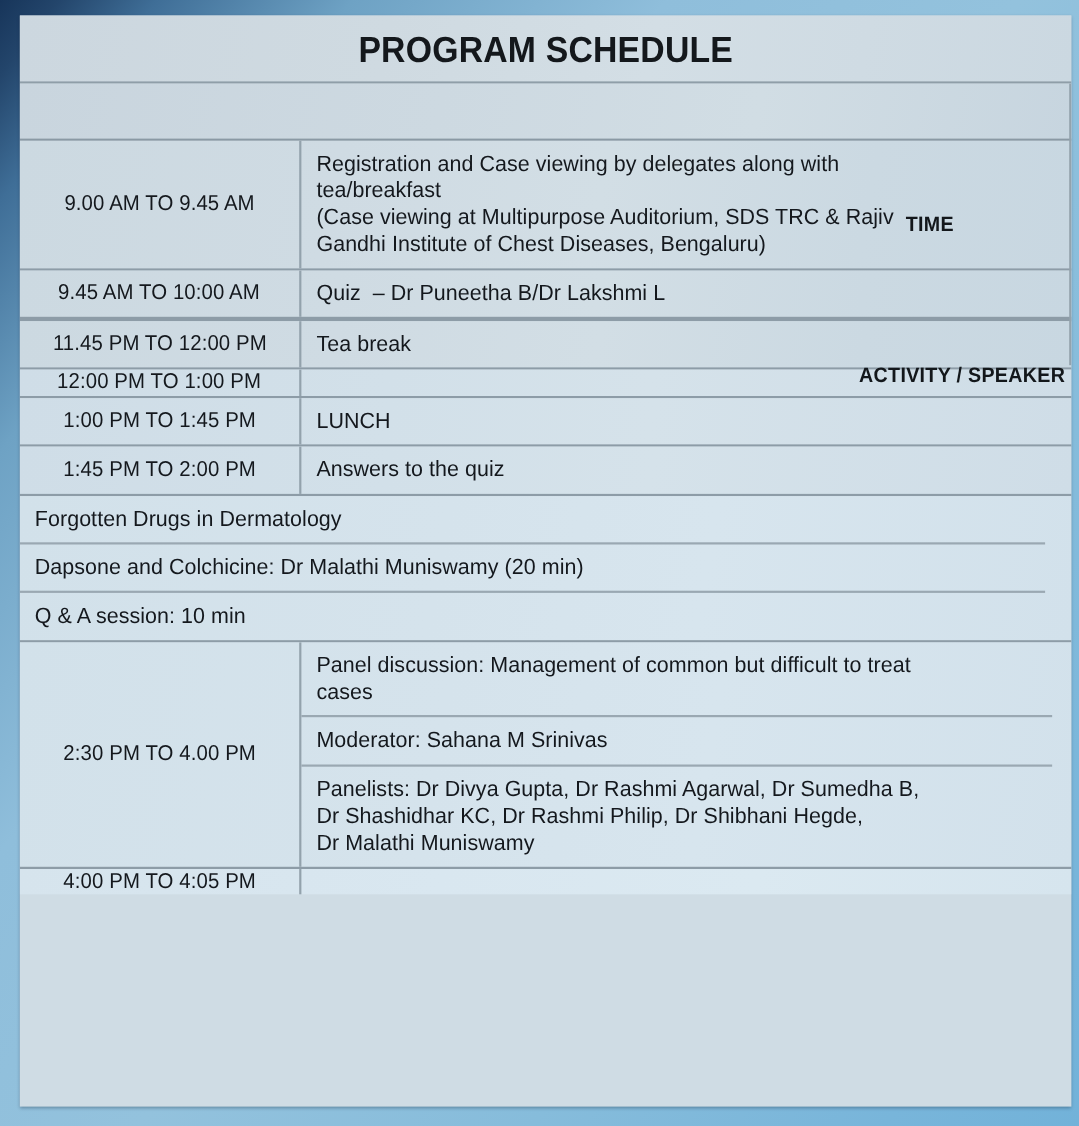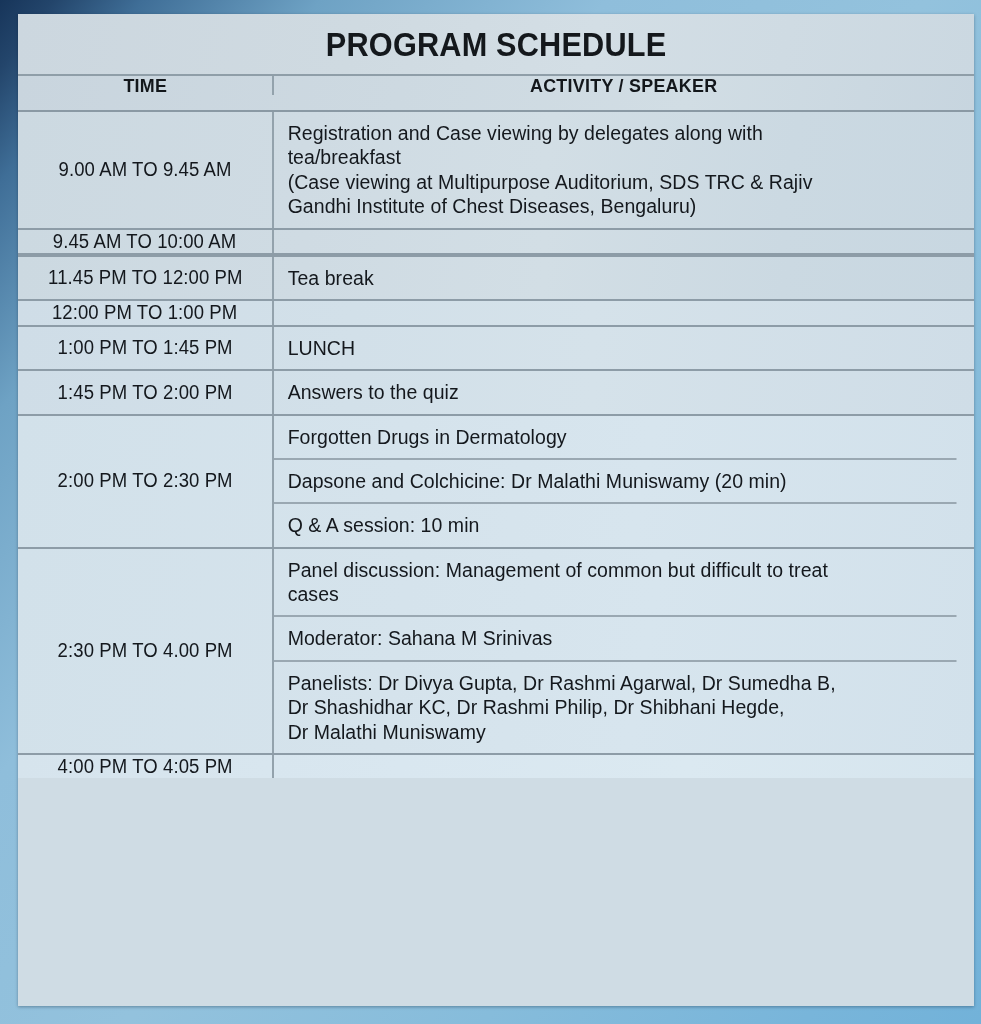--- a/index.html
+++ b/index.html
@@ -73,24 +73,25 @@
     color: #14181c;
     letter-spacing: .2px;
     transform: scaleX(.93);
     font-stretch: condensed;
     text-align: center;
     line-height: 1;
   }
 
   
   .head-row {
-    height: 36px;
+    height: 52px;
     background: linear-gradient(100deg,#c9d5de 0%,#cdd9e1 40%,#d1dde4 70%,#c7d5df 100%);
     border-bottom: 2px solid #8a99a4;
-    align-items: flex-start;
+    align-items: flex-end;
+    flex-direction: column;
   }
   .head-time, .head-act {
     font-size: 19px;
     font-weight: 700;
     color: #13171b;
     letter-spacing: .3px;
     transform: scaleX(.94);
     text-align: center;
     line-height: 1;
   }
@@ -184,20 +185,25 @@
               <span class="ln">tea/breakfast</span>
               <span class="ln">(Case viewing at Multipurpose Auditorium, SDS TRC &amp; Rajiv</span>
               <span class="ln">Gandhi Institute of Chest Diseases, Bengaluru)</span>
             </div>
           </div>
         </div>
         <div class="trow data-row">
           <div class="c-time">
             <span class="time-text">9.45 AM TO 10:00 AM</span>
           </div>
+          <div class="c-act">
+            <div class="act-block">
+              <span class="ln">Quiz  – Dr Puneetha B/Dr Lakshmi L</span>
+            </div>
+          </div>
         </div>
         <div class="trow data-row">
         </div>
         <div class="trow data-row">
           <div class="c-time">
             <span class="time-text">11.45 PM TO 12:00 PM</span>
           </div>
           <div class="c-act">
             <div class="act-block">
               <span class="ln">Tea break</span>
@@ -223,23 +229,20 @@
           <div class="c-time">
             <span class="time-text">1:45 PM TO 2:00 PM</span>
           </div>
           <div class="c-act">
             <div class="act-block">
               <span class="ln">Answers to the quiz</span>
             </div>
           </div>
         </div>
         <div class="trow data-row lighter">
-          <div class="c-time">
-            <span class="time-text">2:00 PM TO 2:30 PM</span>
-          </div>
           <div class="c-act">
             <div class="act-block">
               <span class="ln">Forgotten Drugs in Dermatology</span>
             </div>
             <div class="act-block">
               <span class="ln">Dapsone and Colchicine: Dr Malathi Muniswamy (20 min)</span>
             </div>
             <div class="act-block">
               <span class="ln">Q &amp; A session: 10 min</span>
             </div>

